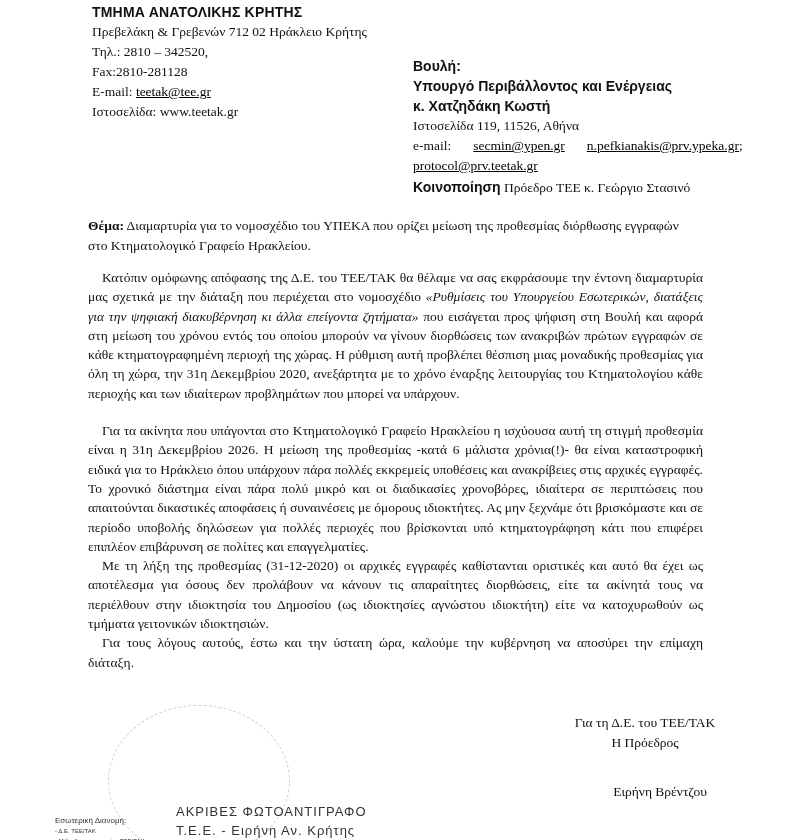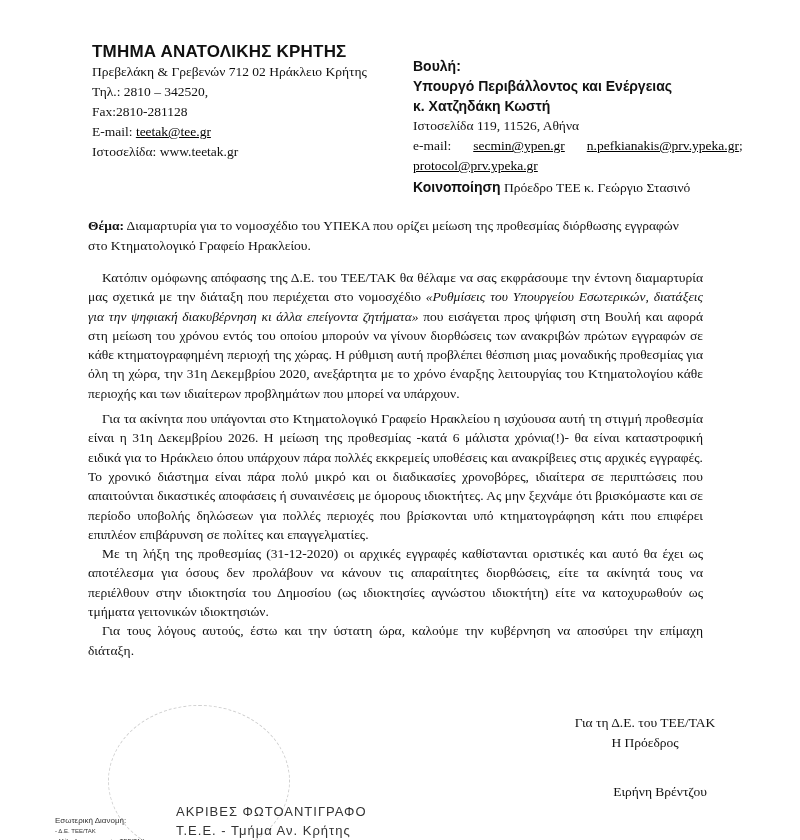--- a/index.html
+++ b/index.html
@@ -3,39 +3,39 @@
 <meta charset="utf-8">
 <style>
   html, body { margin:0; padding:0; background:#ffffff; }
   body { width:800px; height:840px; overflow:hidden; position:relative;
          font-family:"DejaVu Serif","Liberation Serif",serif; color:#111; }
   .abs { position:absolute; }
   .serif { font-family:"Liberation Serif","DejaVu Serif",serif; }
 
   
   #sender { left:92px; top:2px; font-size:13.5px; line-height:20px; }
-  #sender .org { font-family:"Liberation Sans",sans-serif; font-weight:bold; font-size:17px; letter-spacing:0.2px;margin-top:40px; }
+  #sender .org { font-family:"Liberation Sans",sans-serif; font-weight:bold; font-size:14px; letter-spacing:0.2px; }
   #sender a, #recipient a { color:#000000; text-decoration:underline; }
 
   
   #recipient { left:413px; top:56px; font-size:13.5px; line-height:20px; }
   #recipient .bold { font-family:"Liberation Sans",sans-serif; font-weight:bold; font-size:14px; }
   #recipient .gap { display:inline-block; width:22px; }
 
   #cc { left:413px; top:168px; font-size:13.5px;margin-top:11px; }
   #cc .bold { font-family:"Liberation Sans",sans-serif; font-weight:bold; font-size:14px; }
 
   
   #subject { left:88px; top:216px; width:610px; font-size:13.5px; line-height:20px; }
   #subject .lbl { font-weight:bold; }
 
   
   #body { left:88px; top:268px; width:615px; font-size:13.5px; line-height:19.3px; text-align:justify; }
   #body p { margin:0; text-indent:14px; }
-  #body p.sp { margin-top:6px; }
+  #body p.sp { margin-top:18px; }
   #body em { font-style:italic; }
 
   
   #sig { left:545px; top:713px; width:200px; text-align:center; font-size:13.5px; line-height:20px; }
   #signame { left:560px; top:784px; width:200px; text-align:center; font-size:13.5px; }
 
   
   #stamp-circle { left:108px; top:705px; width:180px; height:150px; border:1px dashed #cfcfcf; border-radius:50%; }
   #stamp-text { left:176px; top:802px; font-family:"Liberation Sans",sans-serif; font-size:13px; color:#333; letter-spacing:1px; line-height:19px; }
 
@@ -56,42 +56,42 @@
 </div>
 
 <div id="recipient" class="abs serif">
   <div class="bold">Βουλή:</div>
   <div class="bold">Υπουργό Περιβάλλοντος και Ενέργειας</div>
   <div class="bold">κ. Χατζηδάκη Κωστή</div>
   <div>Ιστοσελίδα 119, 11526, Αθήνα</div>
   <div>
     <span>e-mail:</span><span class="gap"></span><a>secmin@ypen.gr</a><span class="gap"></span><a>n.pefkianakis@prv.ypeka.gr</a><span>;</span>
   </div>
-  <div><a>protocol@prv.ypeka.gr</a></div>
+  <div><a>protocol@prv.teetak.gr</a></div>
 </div>
 
 <div id="cc" class="abs serif">
   <span class="bold">Κοινοποίηση</span><span> Πρόεδρο ΤΕΕ κ. Γεώργιο Στασινό</span>
 </div>
 
 <div id="subject" class="abs serif">
   <span class="lbl">Θέμα:</span><span>  Διαμαρτυρία για το νομοσχέδιο του ΥΠΕΚΑ που ορίζει μείωση της προθεσμίας διόρθωσης εγγραφών στο Κτηματολογικό Γραφείο Ηρακλείου.</span>
 </div>
 
 <div id="body" class="abs serif">
   <p><span>Κατόπιν ομόφωνης απόφασης της Δ.Ε. του ΤΕΕ/ΤΑΚ θα θέλαμε να σας εκφράσουμε την έντονη διαμαρτυρία μας σχετικά με την διάταξη που περιέχεται στο νομοσχέδιο </span><em>«Ρυθμίσεις του Υπουργείου Εσωτερικών, διατάξεις για την ψηφιακή διακυβέρνηση κι άλλα επείγοντα ζητήματα»</em><span> που εισάγεται προς ψήφιση  στη Βουλή και αφορά στη μείωση του χρόνου εντός του οποίου μπορούν να γίνουν διορθώσεις των ανακριβών πρώτων εγγραφών σε κάθε κτηματογραφημένη περιοχή της χώρας. Η ρύθμιση αυτή προβλέπει θέσπιση μιας μοναδικής προθεσμίας για όλη τη χώρα, την 31η Δεκεμβρίου 2020, ανεξάρτητα με το χρόνο έναρξης λειτουργίας του Κτηματολογίου κάθε περιοχής και των ιδιαίτερων προβλημάτων που μπορεί να υπάρχουν.</span></p>
   <p class="sp">Για τα ακίνητα που υπάγονται στο Κτηματολογικό Γραφείο Ηρακλείου  η ισχύουσα αυτή τη στιγμή προθεσμία είναι η 31η Δεκεμβρίου 2026. Η μείωση της προθεσμίας  -κατά 6 μάλιστα χρόνια(!)- θα είναι καταστροφική ειδικά για το Ηράκλειο όπου υπάρχουν πάρα πολλές εκκρεμείς υποθέσεις και ανακρίβειες στις αρχικές εγγραφές. Το χρονικό διάστημα είναι πάρα πολύ μικρό και οι διαδικασίες χρονοβόρες, ιδιαίτερα σε περιπτώσεις που απαιτούνται δικαστικές αποφάσεις ή συναινέσεις με όμορους ιδιοκτήτες. Ας μην ξεχνάμε ότι βρισκόμαστε και σε περίοδο υποβολής δηλώσεων για πολλές περιοχές που βρίσκονται υπό κτηματογράφηση κάτι που επιφέρει επιπλέον επιβάρυνση σε πολίτες και επαγγελματίες.</p>
   <p>Με τη λήξη της προθεσμίας (31-12-2020) οι αρχικές εγγραφές καθίστανται οριστικές και αυτό θα έχει ως αποτέλεσμα για όσους δεν προλάβουν να κάνουν τις απαραίτητες διορθώσεις,  είτε τα ακίνητά τους να περιέλθουν στην ιδιοκτησία του Δημοσίου (ως ιδιοκτησίες αγνώστου ιδιοκτήτη) είτε να κατοχυρωθούν ως τμήματα γειτονικών ιδιοκτησιών.</p>
   <p>Για τους λόγους αυτούς, έστω και την ύστατη ώρα, καλούμε την κυβέρνηση να αποσύρει την επίμαχη διάταξη.</p>
 </div>
 
 <div id="stamp-circle" class="abs"></div>
 <div id="stamp-text" class="abs">
   <div>ΑΚΡΙΒΕΣ ΦΩΤΟΑΝΤΙΓΡΑΦΟ</div>
-  <div>Τ.Ε.Ε. - Τμήμα Αν. Κρήτης</div>
+  <div>Τ.Ε.Ε. - Ειρήνη Αν. Κρήτης</div>
 </div>
 
 <div id="sig" class="abs serif">
   <div>Για τη Δ.Ε. του ΤΕΕ/ΤΑΚ</div>
   <div>Η Πρόεδρος</div>
 </div>
 <div id="signame" class="abs serif">Ειρήνη Βρέντζου</div>
 
 <div id="internal" class="abs">
   <div>Εσωτερική Διανομή:</div>

